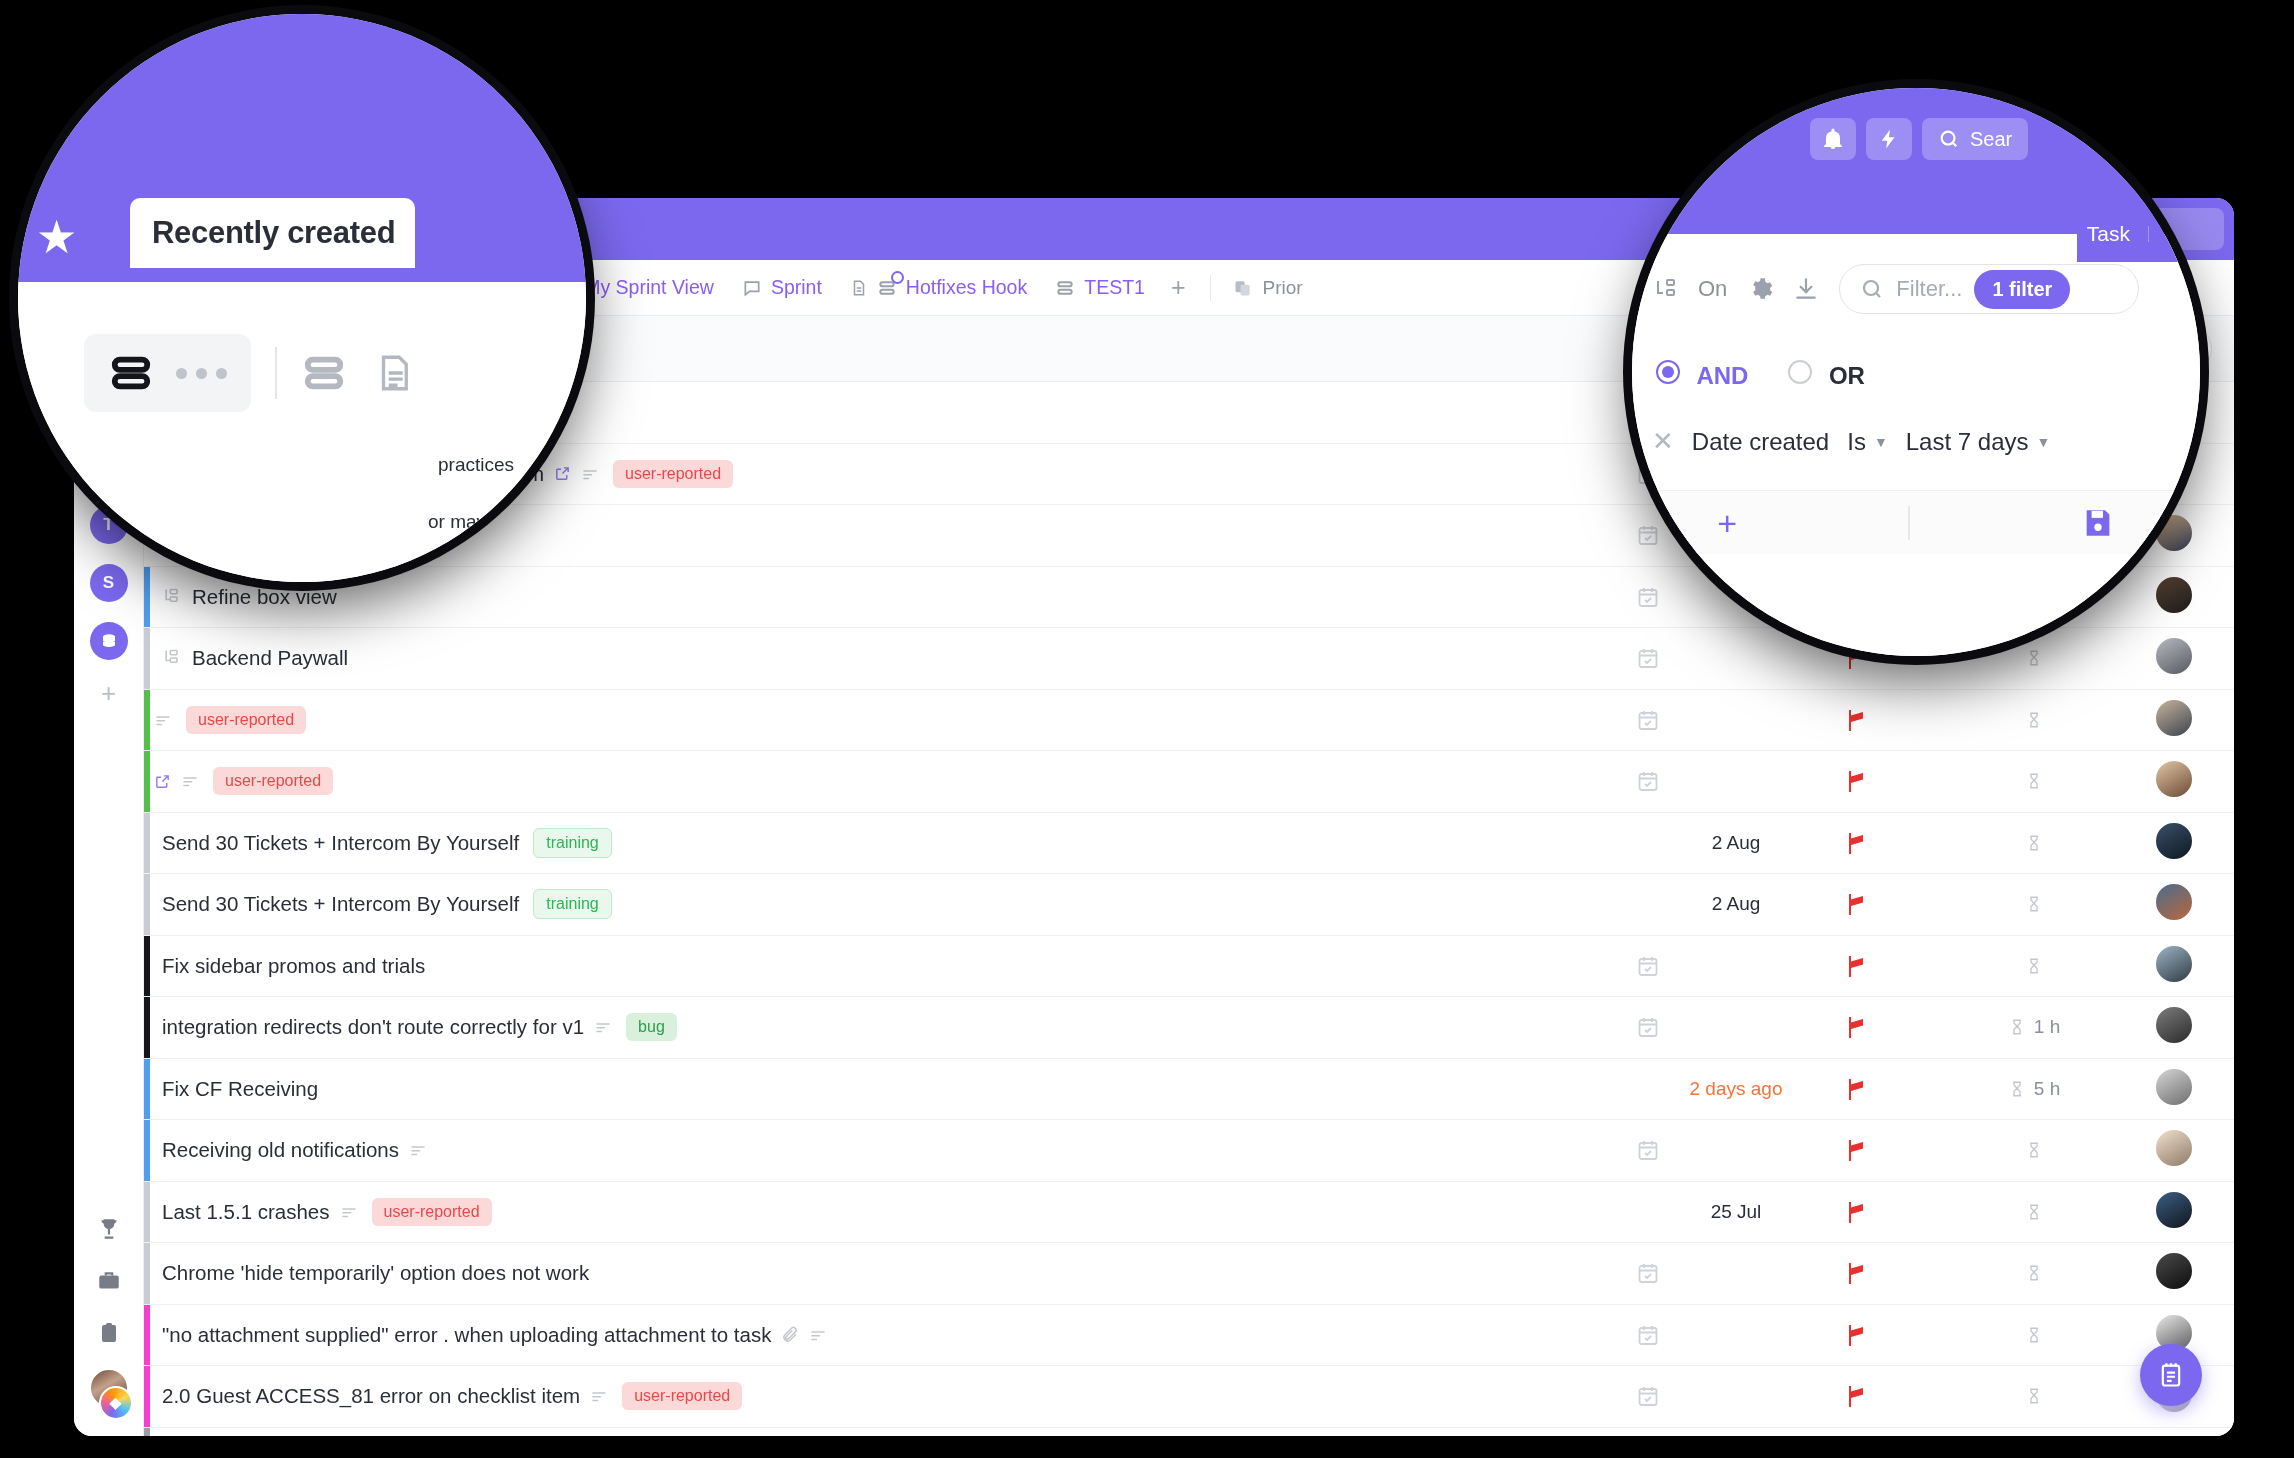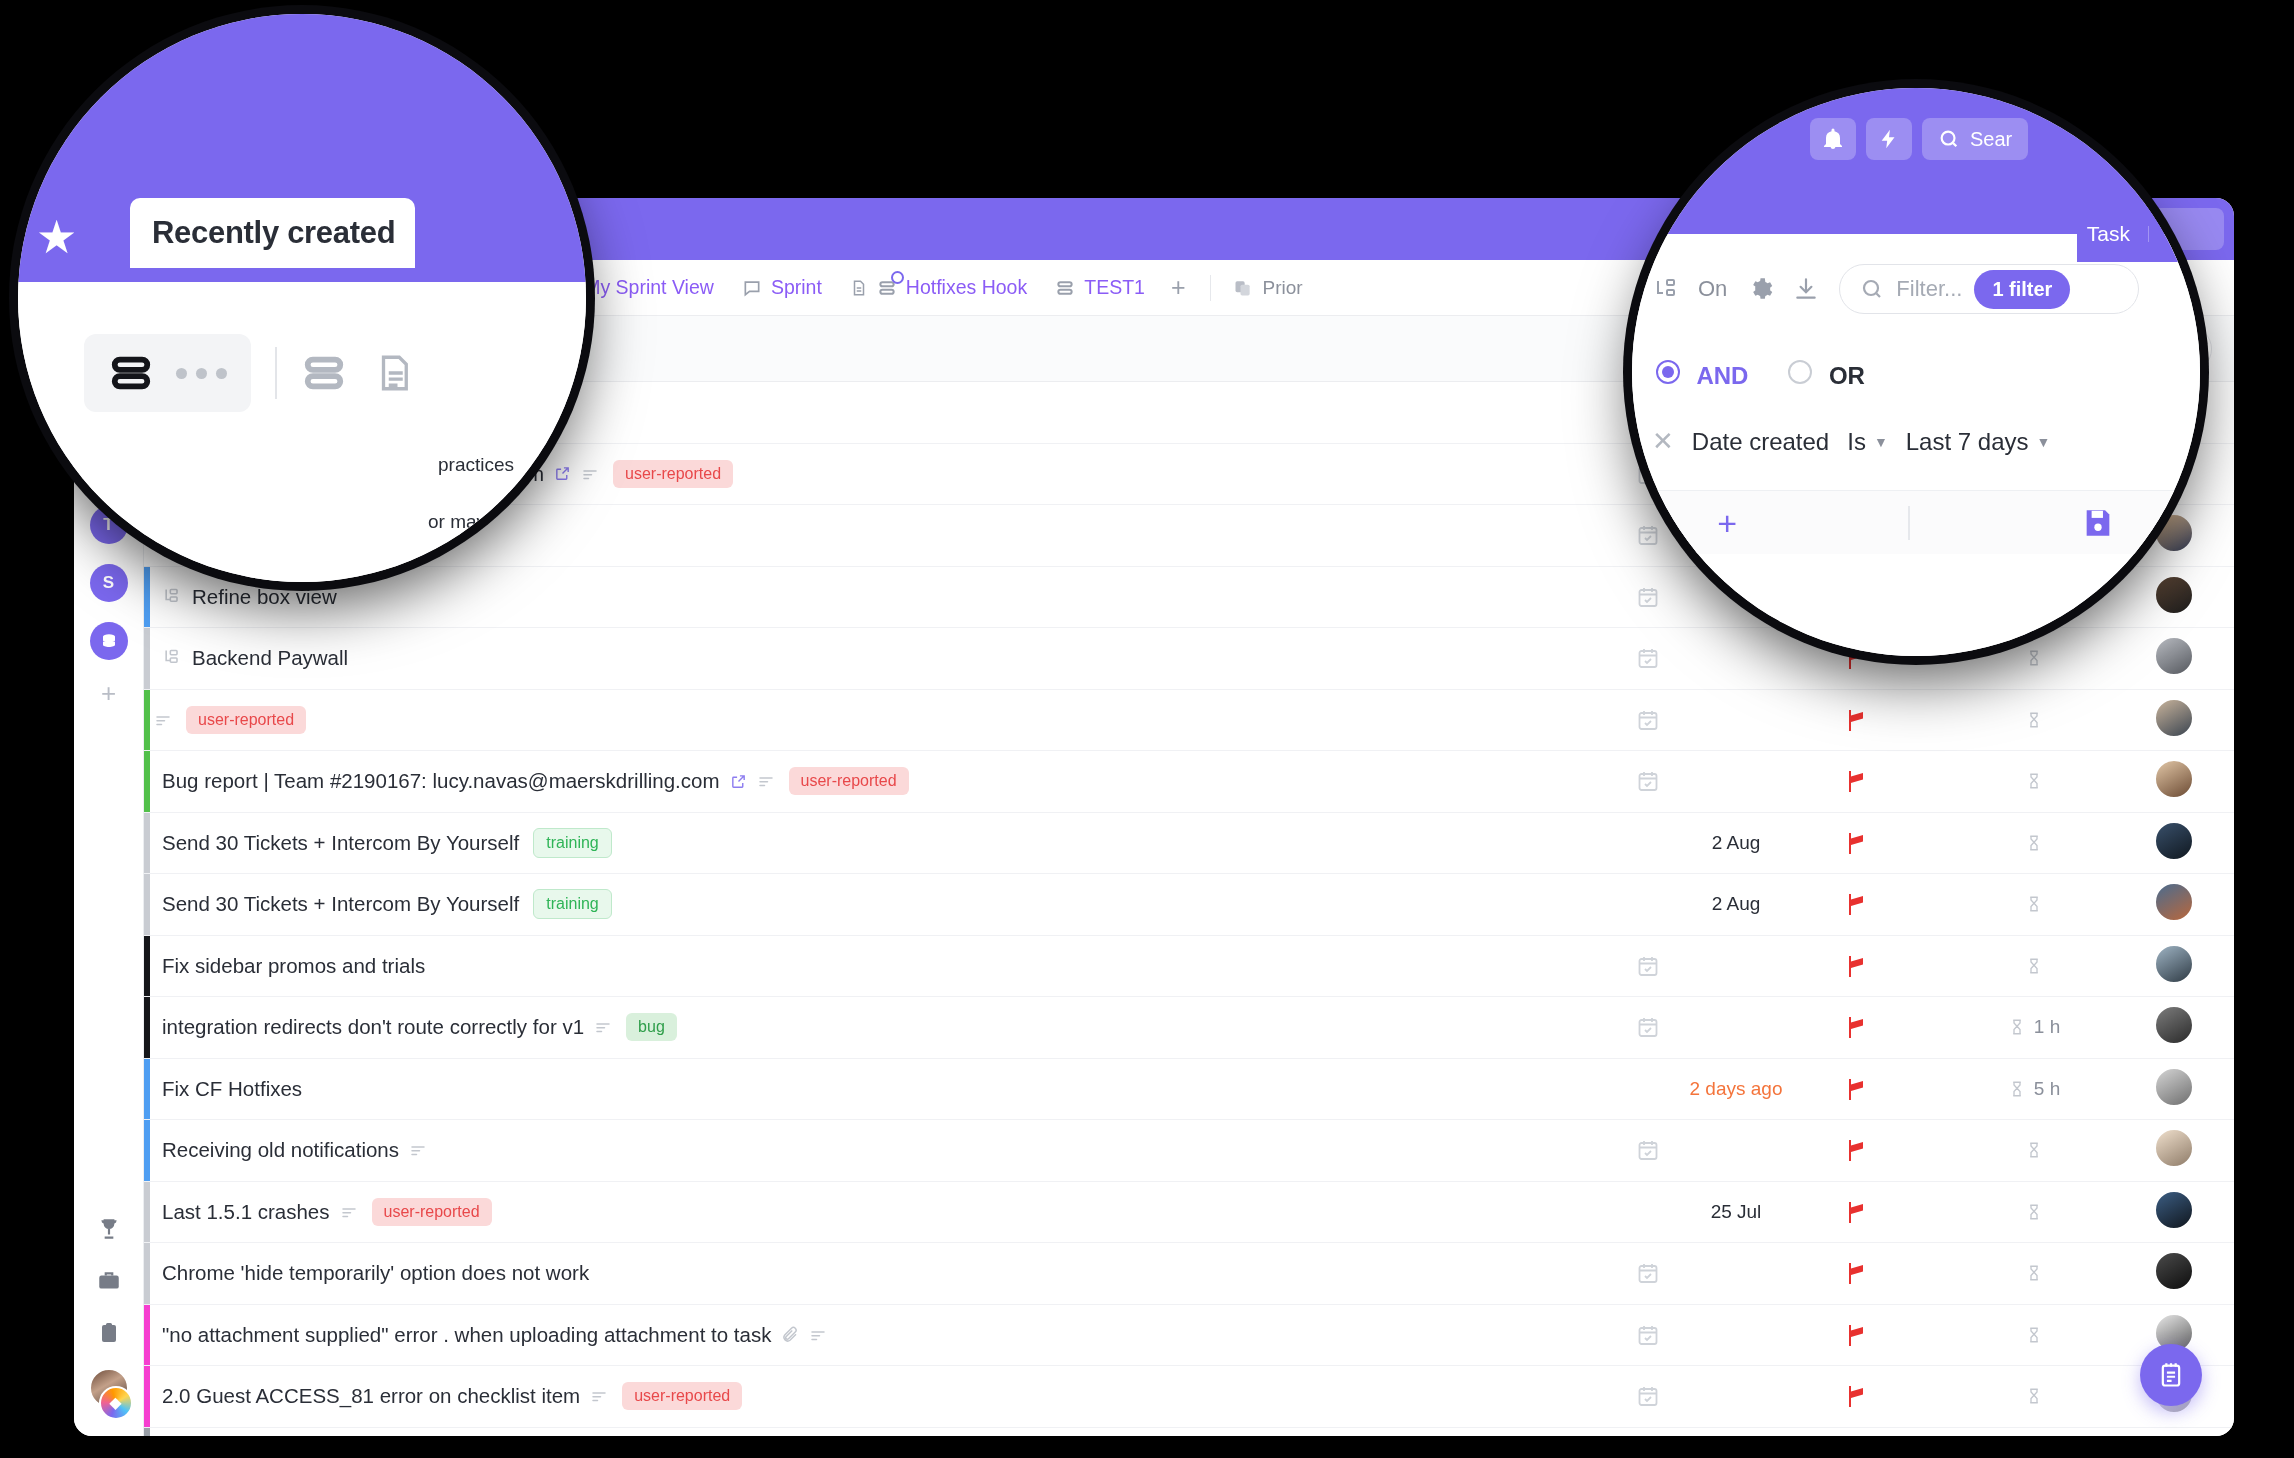--- a/index.html
+++ b/index.html
@@ -699,21 +699,20 @@
               <path d="M8 3v3.5L12 11l-4 4.5V21M16 3v3.5L12 11l4 4.5V21"></path>
             </svg>
         </div>
         <div class="cell-avatar">
             <div class="avatar" style="background:linear-gradient(150deg,#c9b49c,#3a4450)"></div>
           </div>
       </div>
 
       <div class="row">
         <div class="row-bar" style="background:#52c04a"></div>
-        <div class="row-title">Bug report | Team #2190167: lucy.navas@maerskdrilling.com</div>
         <span class="mini" style="color:#8d7df0">
             <svg width="17" height="17" viewBox="0 0 24 24" fill="none" stroke="currentColor" stroke-width="2">
               <path d="M14 4h6v6M20 4l-8 8"></path>
               <path d="M18 14v5a1 1 0 0 1-1 1H5a1 1 0 0 1-1-1V7a1 1 0 0 1 1-1h5"></path>
             </svg>
           </span>
         <span class="mini">
             <svg width="18" height="18" viewBox="0 0 24 24" stroke="currentColor" stroke-width="2" stroke-linecap="round">
               <path d="M4 8h16M4 13h10M4 18h6"></path>
             </svg>
@@ -835,21 +834,21 @@
             </svg>
           <span>1 h</span>
         </div>
         <div class="cell-avatar">
             <div class="avatar" style="background:linear-gradient(150deg,#7d7d7d,#2a2a2a)"></div>
           </div>
       </div>
 
       <div class="row">
         <div class="row-bar" style="background:#4f9ef2"></div>
-        <div class="row-title">Fix CF Hotfixes</div>
+        <div class="row-title">Fix CF Receiving</div>
         <div class="cell-due overdue">2 days ago</div>
         <div class="cell-flag">
           <svg width="24" height="26" viewBox="0 0 24 24" fill="#e8312f">
               <path d="M5 2v21h2v-9l12-3.5V4L7 7.5V2z"></path>
             </svg>
         </div>
         <div class="cell-time">
           <svg width="18" height="20" viewBox="0 0 24 24" fill="none" stroke="#c3c7ce" stroke-width="1.8">
               <path d="M7 3h10M7 21h10"></path>
               <path d="M8 3v3.5L12 11l-4 4.5V21M16 3v3.5L12 11l4 4.5V21"></path>

